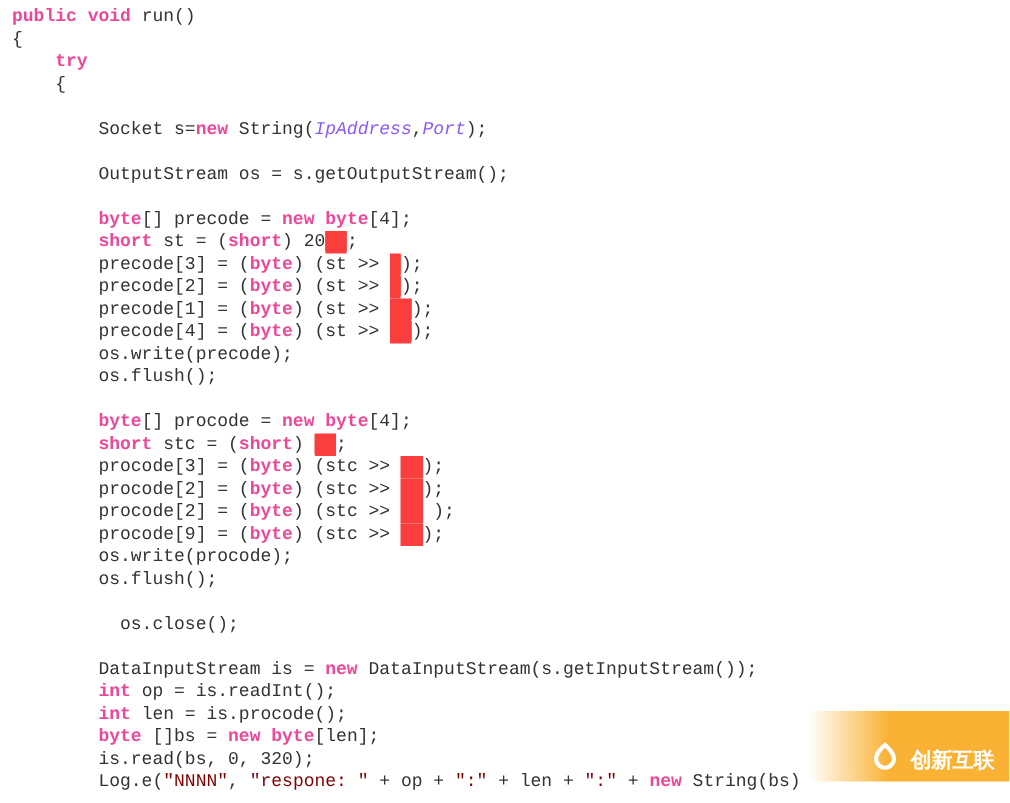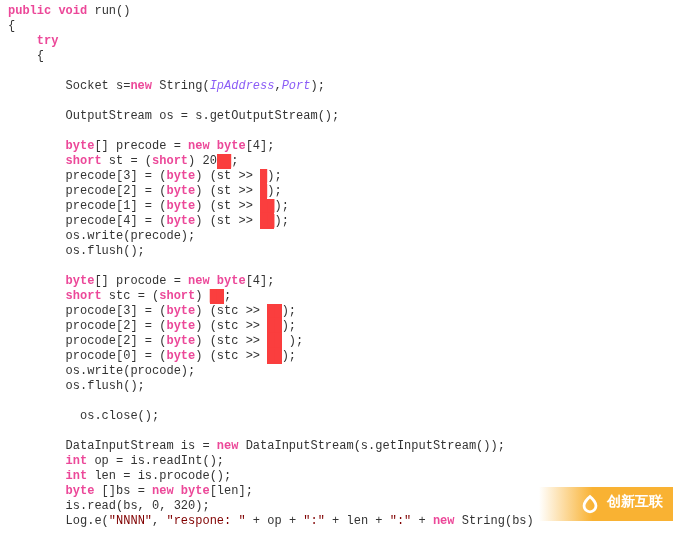--- a/index.html
+++ b/index.html
@@ -32,24 +32,24 @@
     .hl-line {
       background: #e8f2fb;
       display: inline-block;
       width: 100%;
     }
     .watermark {
       position: absolute;
       right: 0;
       bottom: 14px;
       display: flex;
-      align-items: flex-start;
+      align-items: flex-end;
       color: #ffffff;
       background: linear-gradient(to right, rgba(255,255,255,0), #f9b233 40%, #f9b233);
-      padding: 6px 10px 6px 40px;
+      padding: 19px 10px 6px 40px;
       font-family: Arial, sans-serif;
       font-size: 14px;
       font-weight: bold;
     }
     .watermark svg {
       margin-right: 6px;
     }
   </style>
 </head>
 <body>
@@ -70,21 +70,21 @@
 <span>        precode[1] = (</span><span class="kw">byte</span><span>) (st &gt;&gt; </span><span class="redact">██</span><span>);</span>
 <span>        precode[4] = (</span><span class="kw">byte</span><span>) (st &gt;&gt; </span><span class="redact">██</span><span>);</span>
 <span>        os.write(precode);</span>
 <span>        os.flush();</span>
 <span></span>
 <span>        </span><span class="kw">byte</span><span>[] procode = </span><span class="kw">new</span><span> </span><span class="kw">byte</span><span>[4];</span>
 <span>        </span><span class="kw">short</span><span> stc = (</span><span class="kw">short</span><span>) </span><span class="redact">██</span><span>;</span>
 <span>        procode[3] = (</span><span class="kw">byte</span><span>) (stc &gt;&gt; </span><span class="redact">██</span><span>);</span>
 <span>        procode[2] = (</span><span class="kw">byte</span><span>) (stc &gt;&gt; </span><span class="redact">██</span><span>);</span>
 <span>        procode[2] = (</span><span class="kw">byte</span><span>) (stc &gt;&gt; </span><span class="redact">██</span><span> );</span>
-<span>        procode[0] = (</span><span class="kw">byte</span><span>) (stc &gt;&gt; </span><span class="redact">██</span><span>);</span>
+<span>        procode[9] = (</span><span class="kw">byte</span><span>) (stc &gt;&gt; </span><span class="redact">██</span><span>);</span>
 <span>        os.write(procode);</span>
 <span>        os.flush();</span>
 <span></span>
 <span>          os.close();</span>
 <span></span>
 <span>        DataInputStream is = </span><span class="kw">new</span><span> DataInputStream(s.getInputStream());</span>
 <span>        </span><span class="kw">int</span><span> op = is.readInt();</span>
 <span>        </span><span class="kw">int</span><span> len = is.procode();</span>
 <span>        </span><span class="kw">byte</span><span> []bs = </span><span class="kw">new</span><span> </span><span class="kw">byte</span><span>[len];</span>
 <span>        is.read(bs, 0, 320);</span>

